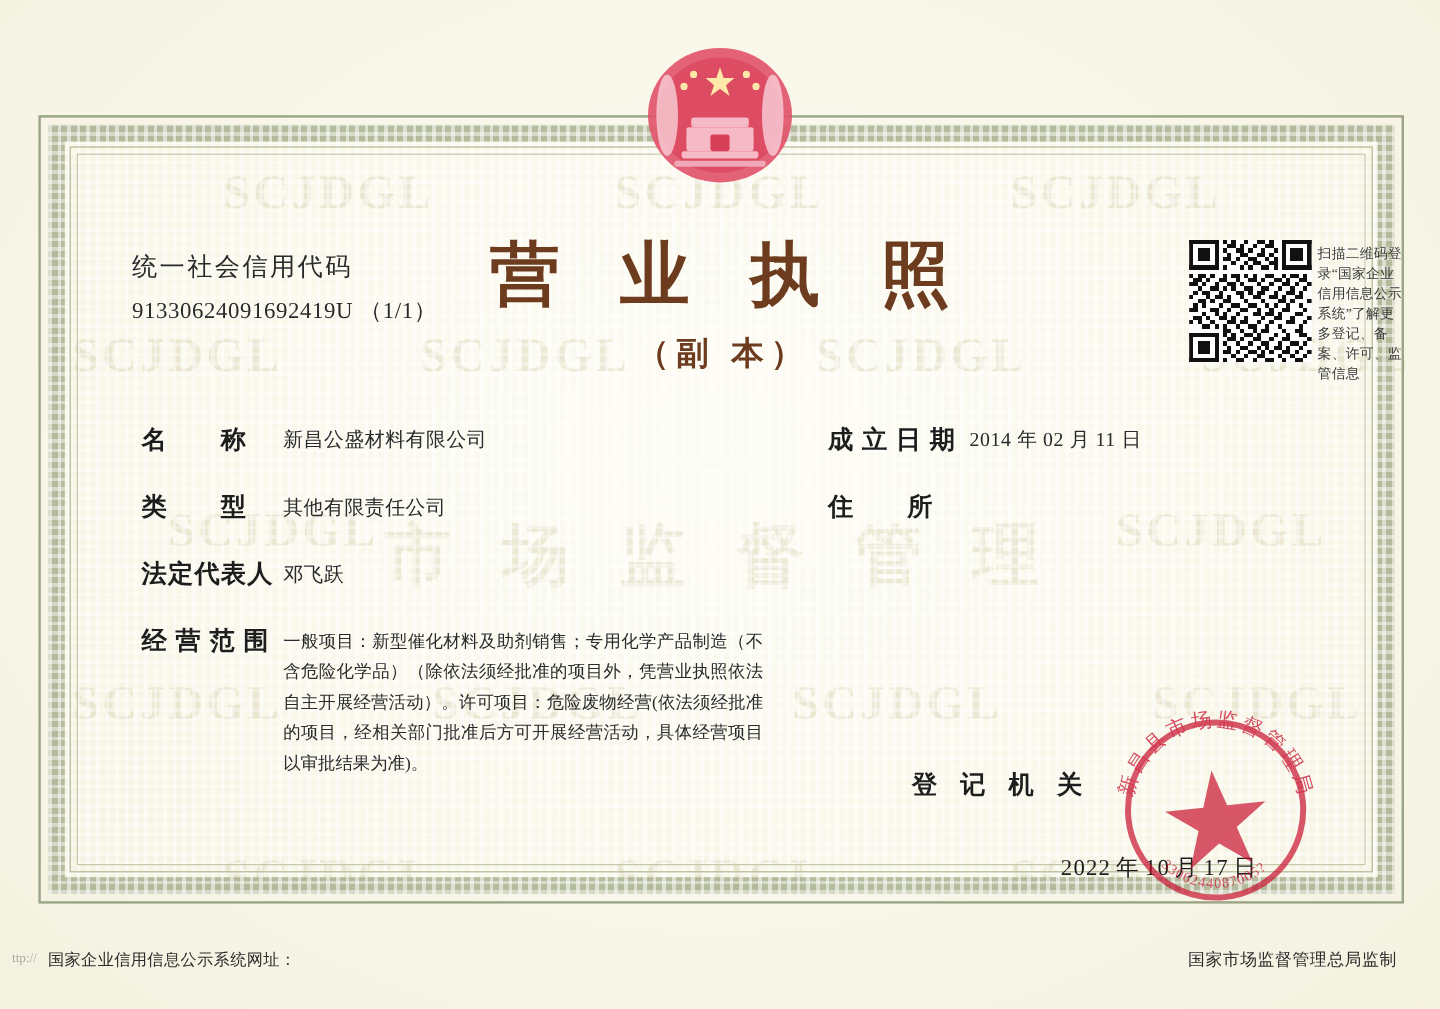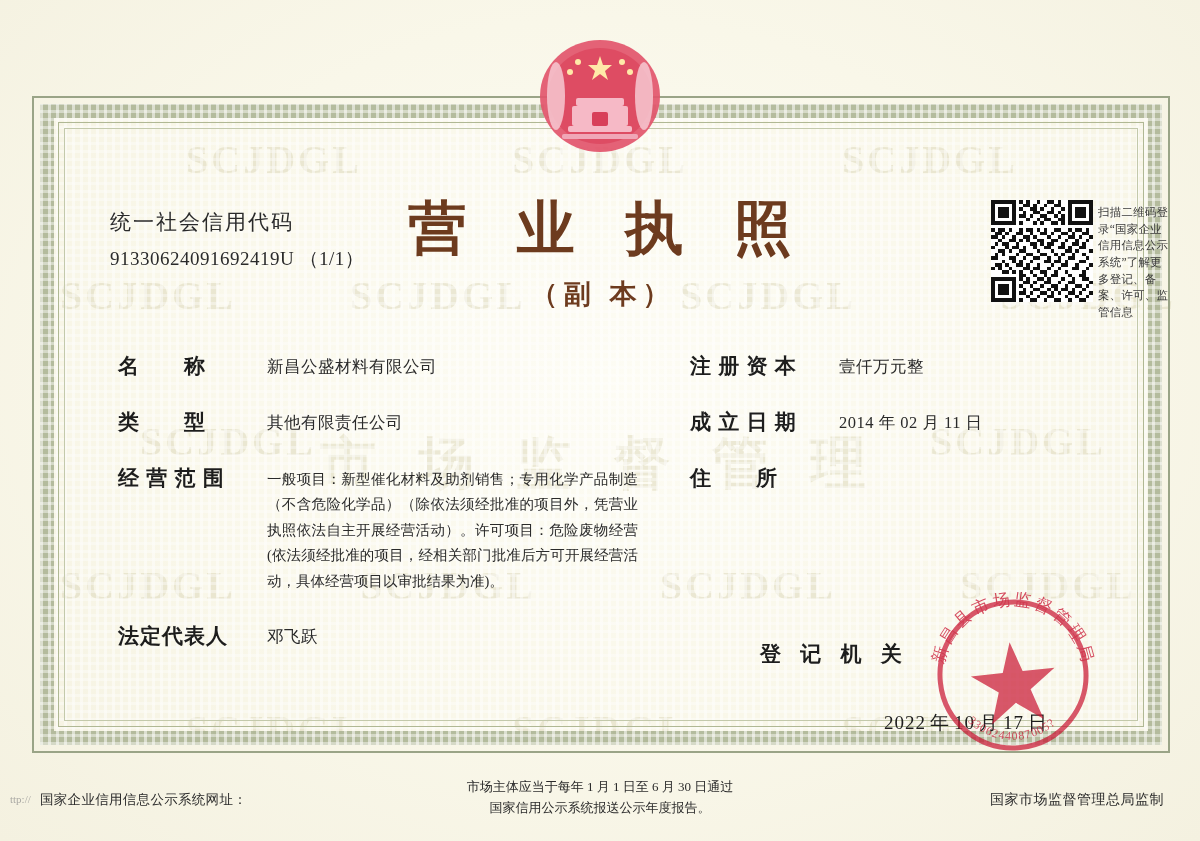--- a/index.html
+++ b/index.html
@@ -91,21 +91,21 @@
   .code-value{font-size:19px;margin-top:10px;font-family:"Liberation Serif",serif;letter-spacing:.5px;}
   
   .qr-wrap{position:absolute;right:107px;top:200px;width:102px;height:102px;}
   .qr-note{
     position:absolute;right:30px;top:204px;width:72px;
     font-size:11.5px;line-height:1.45;color:#3a3a3a;letter-spacing:.2px;
   }
   
   .fields-left{position:absolute;left:118px;top:352px;width:520px;}
   .fields-right{position:absolute;left:690px;top:352px;width:450px;}
-  .row{display:flex;align-items:flex-start;margin-bottom:28px;gap:31px;}
+  .row{display:flex;align-items:flex-start;margin-bottom:28px;}
   .lbl{
     font-size:21px;color:#1d1d1d;letter-spacing:1px;
     width:118px;flex:0 0 118px;font-weight:bold;
     font-family:"Liberation Serif",serif;
   }
   .val{font-size:16.5px;color:#2a2a2a;padding-top:4px;letter-spacing:.5px;}
   .row-scope{margin-top:6px;}
   .scope-text{
     font-size:14.5px;line-height:1.75;color:#2a2a2a;text-align:justify;
     width:400px;padding-top:3px;
@@ -435,35 +435,31 @@
 
   <div class="fields-left">
     <div class="row">
       <div class="lbl">名　　称</div>
       <div class="val">新昌公盛材料有限公司</div>
     </div>
     <div class="row">
       <div class="lbl">类　　型</div>
       <div class="val">其他有限责任公司</div>
     </div>
+    <div class="row">
+      <div class="lbl">法定代表人</div>
+      <div class="val">邓飞跃</div>
+    </div>
     <div class="row row-scope">
       <div class="lbl">经 营 范 围</div>
       <div class="scope-text">一般项目：新型催化材料及助剂销售；专用化学产品制造（不含危险化学品）（除依法须经批准的项目外，凭营业执照依法自主开展经营活动）。许可项目：危险废物经营(依法须经批准的项目，经相关部门批准后方可开展经营活动，具体经营项目以审批结果为准)。</div>
     </div>
-    <div class="row">
-      <div class="lbl">法定代表人</div>
-      <div class="val">邓飞跃</div>
-    </div>
   </div>
 
   <div class="fields-right">
-    <div class="row">
-      <div class="lbl">注 册 资 本</div>
-      <div class="val">壹仟万元整</div>
-    </div>
     <div class="row">
       <div class="lbl">成 立 日 期</div>
       <div class="val">2014 年 02 月 11 日</div>
     </div>
     <div class="row">
       <div class="lbl">住　　所</div>
     </div>
   </div>
 
   <div class="registrar">登 记 机 关</div>
@@ -489,20 +485,16 @@
       </text>
       <text font-family="'Liberation Serif',serif" font-size="12" fill="#c8102e" opacity=".85" letter-spacing="1">
         <textPath href="#sealArcBottom" startOffset="22%">3306244087005?</textPath>
       </text>
     </svg>
   </div>
 
   <div class="footer">
     <div class="edge-noise">ttp://</div>
     <div class="footer-left">国家企业信用信息公示系统网址：</div>
-    <div class="footer-center">
-      <div>市场主体应当于每年 1 月 1 日至 6 月 30 日通过</div>
-      <div>国家信用公示系统报送公示年度报告。</div>
-    </div>
     <div class="footer-right">国家市场监督管理总局监制</div>
   </div>
 
 </div>
 
 </body></html>

